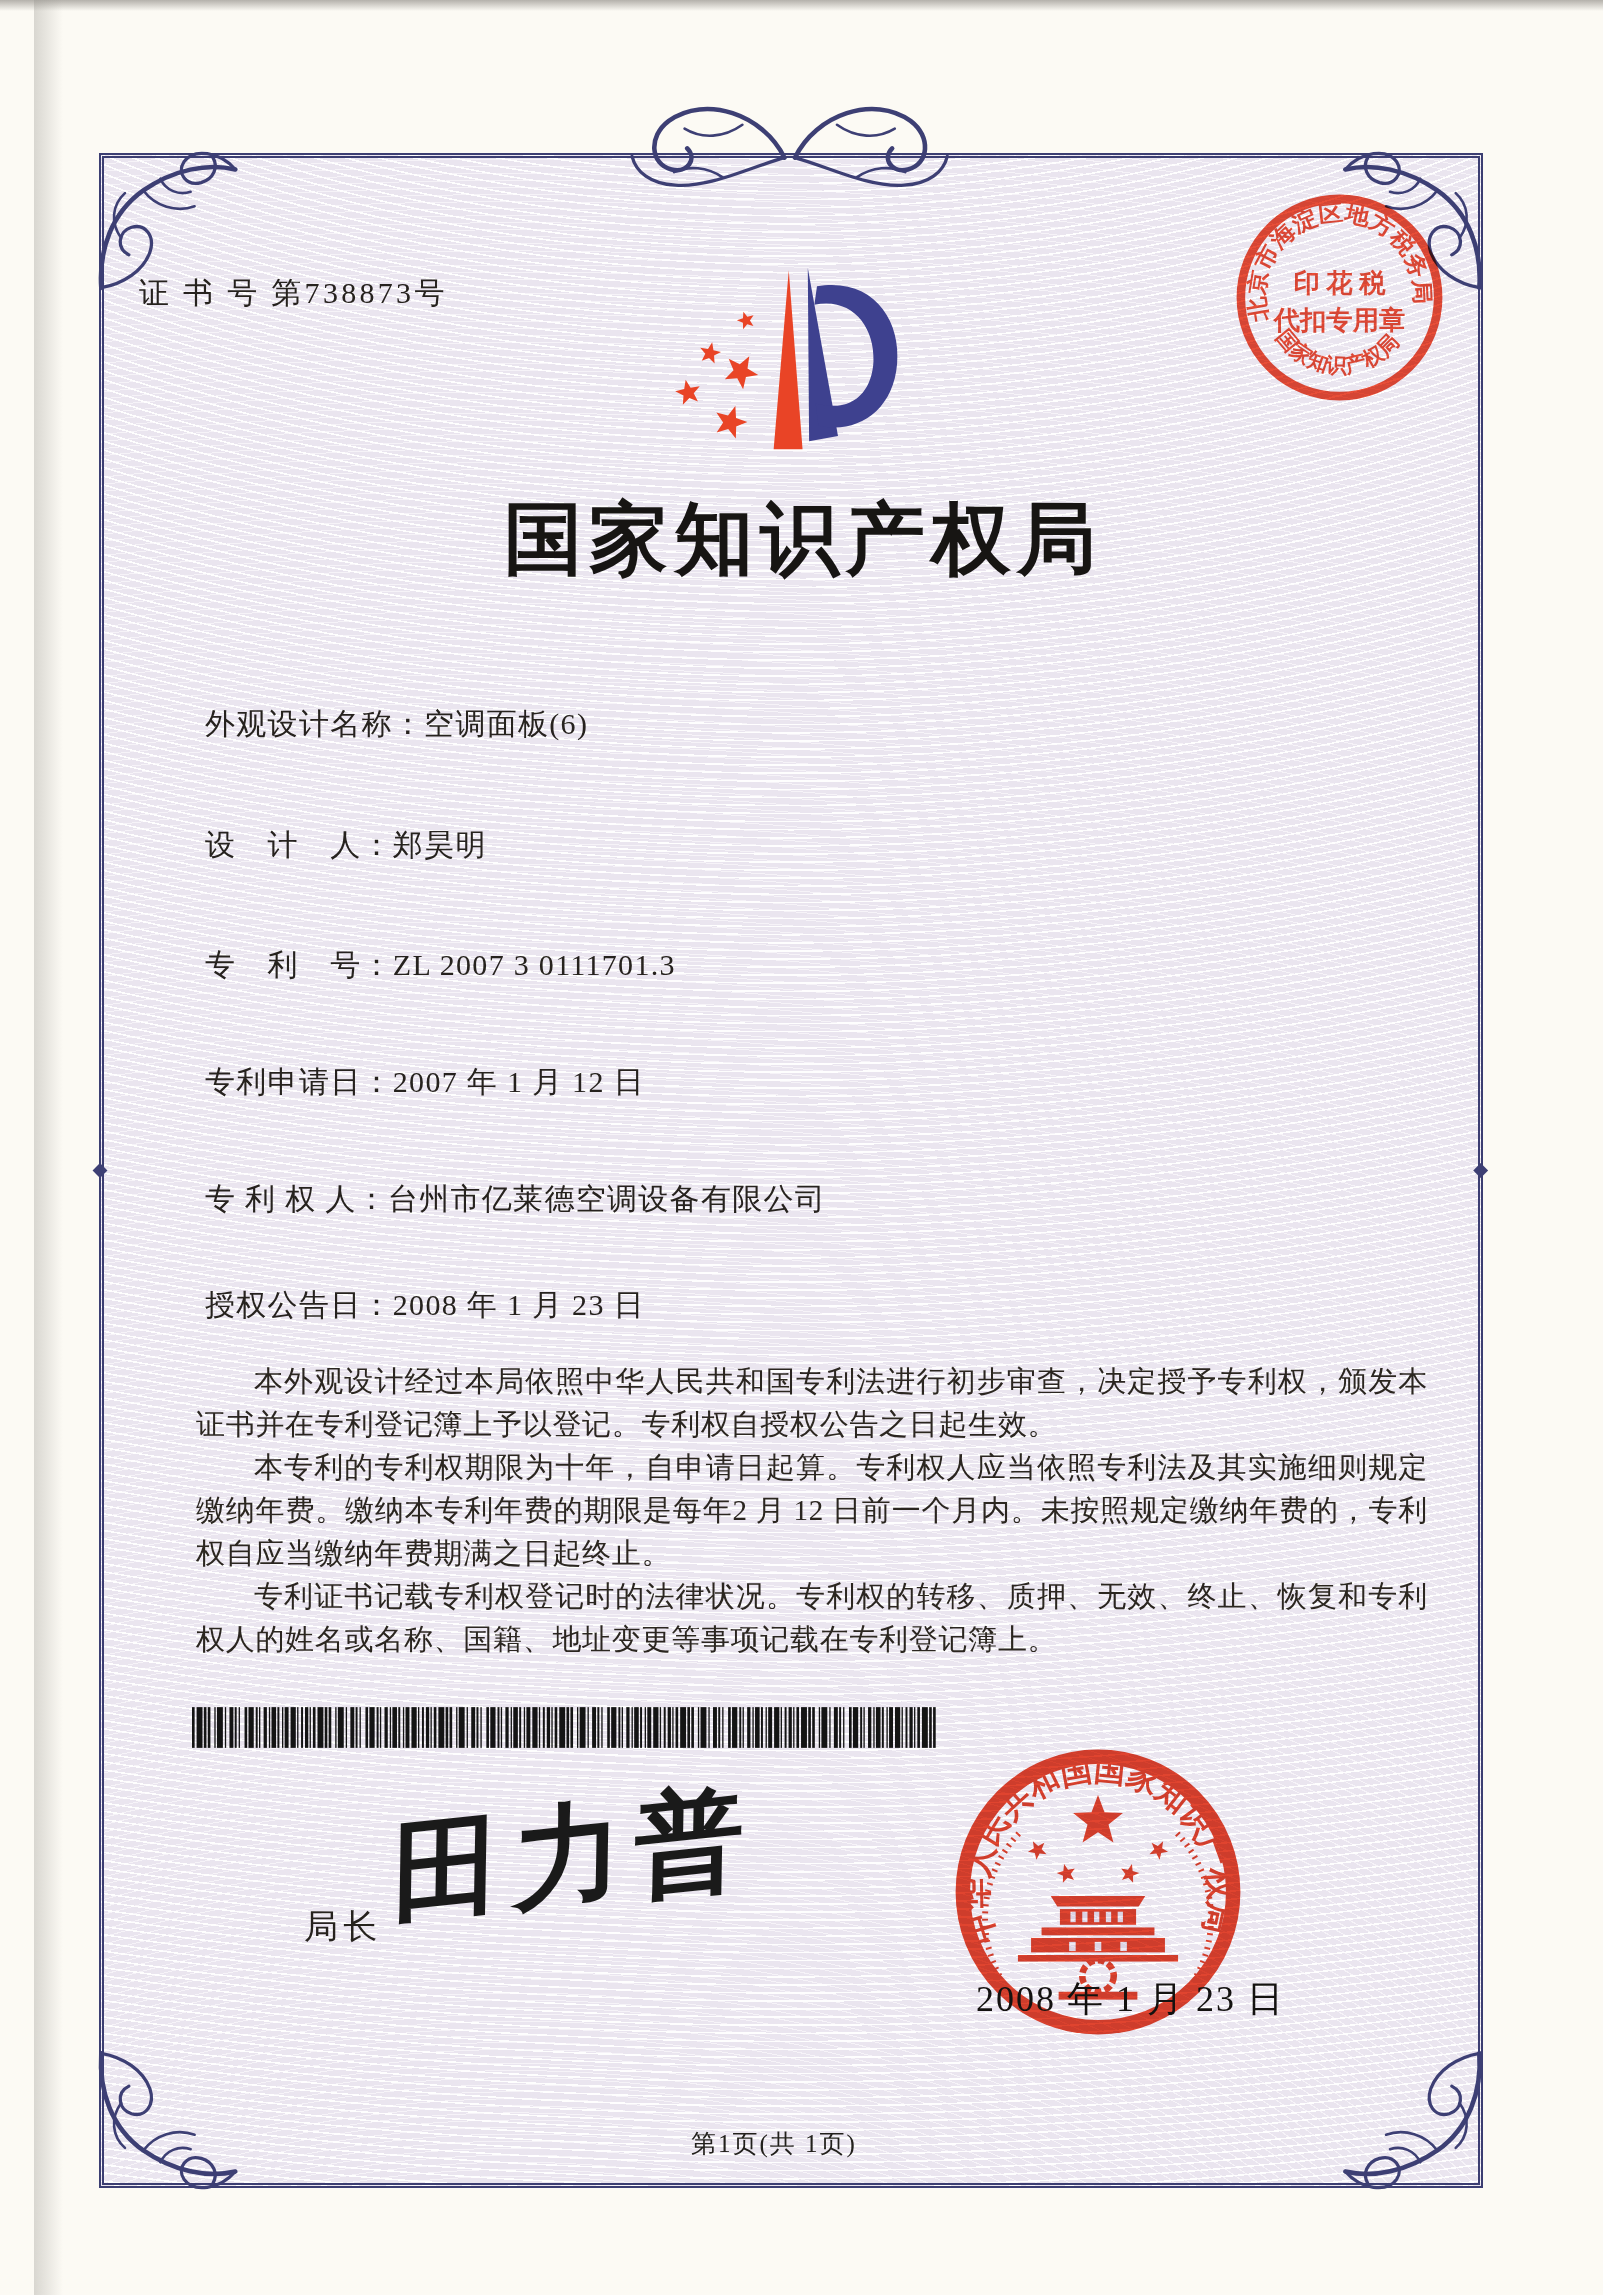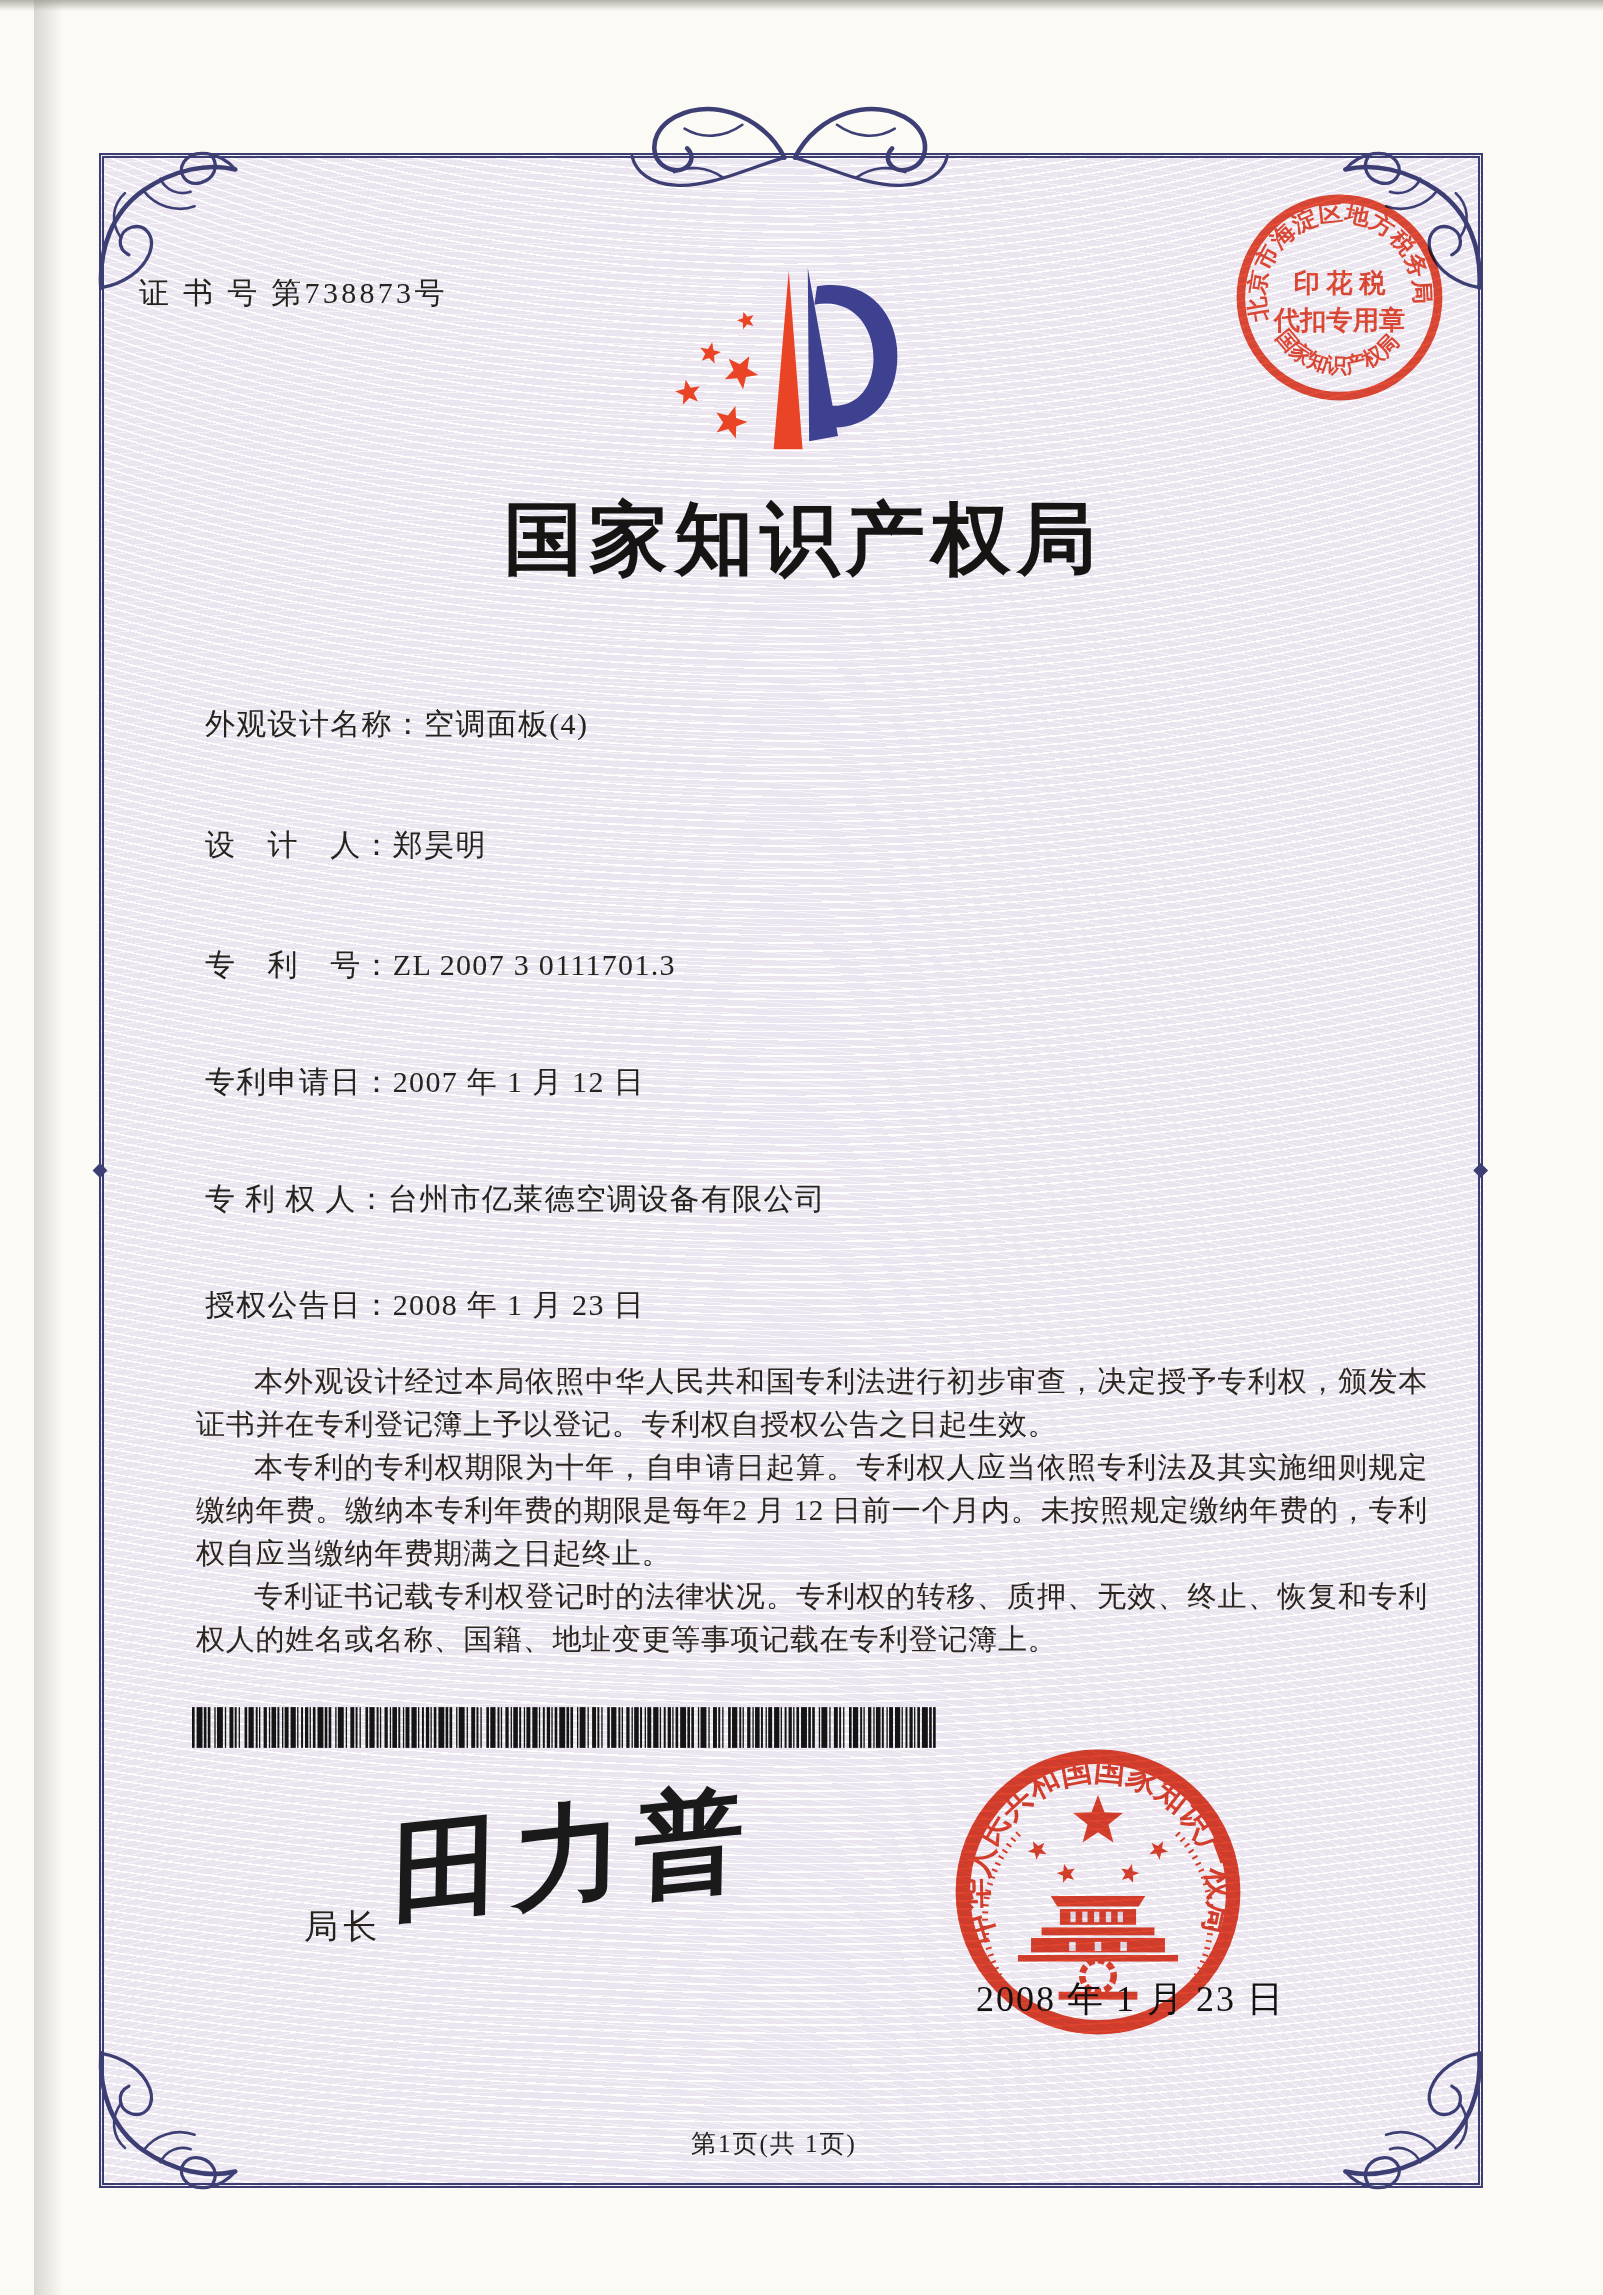--- a/index.html
+++ b/index.html
@@ -110,21 +110,21 @@
     </text>
     <text font-size="32" font-weight="bold" fill="#e8432c">
       <textPath href="#taxBot" textLength="222" lengthAdjust="spacingAndGlyphs">国家知识产权局</textPath>
     </text>
     <text x="0" y="-8" font-size="40" font-weight="bold" fill="#e8432c" text-anchor="middle">印 花 税</text>
     <text x="0" y="48" font-size="40" font-weight="bold" fill="#e8432c" text-anchor="middle">代扣专用章</text>
   </svg>
 
   <div class="title">国家知识产权局</div>
 
-  <div class="field f1"><span>外观设计名称：</span><span>空调面板(4)</span></div>
+  <div class="field f1"><span>外观设计名称：</span><span>空调面板(6)</span></div>
   <div class="field f2"><span>设　计　人：</span><span>郑昊明</span></div>
   <div class="field f3"><span>专　利　号：</span><span>ZL 2007 3 0111701.3</span></div>
   <div class="field f4"><span>专利申请日：</span><span>2007 年 1 月 12 日</span></div>
   <div class="field f5"><span>专 利 权 人：</span><span>台州市亿莱德空调设备有限公司</span></div>
   <div class="field f6"><span>授权公告日：</span><span>2008 年 1 月 23 日</span></div>
 
   <div class="body-text">
     <p>本外观设计经过本局依照中华人民共和国专利法进行初步审查，决定授予专利权，颁发本证书并在专利登记簿上予以登记。专利权自授权公告之日起生效。</p>
     <p>本专利的专利权期限为十年，自申请日起算。专利权人应当依照专利法及其实施细则规定缴纳年费。缴纳本专利年费的期限是每年2 月 12 日前一个月内。未按照规定缴纳年费的，专利权自应当缴纳年费期满之日起终止。</p>
     <p>专利证书记载专利权登记时的法律状况。专利权的转移、质押、无效、终止、恢复和专利权人的姓名或名称、国籍、地址变更等事项记载在专利登记簿上。</p>

